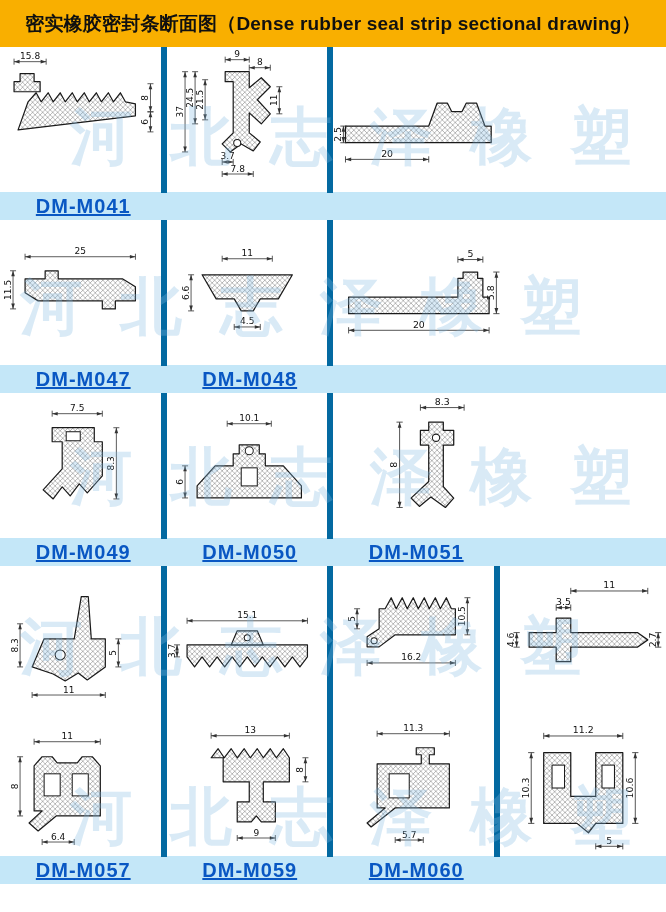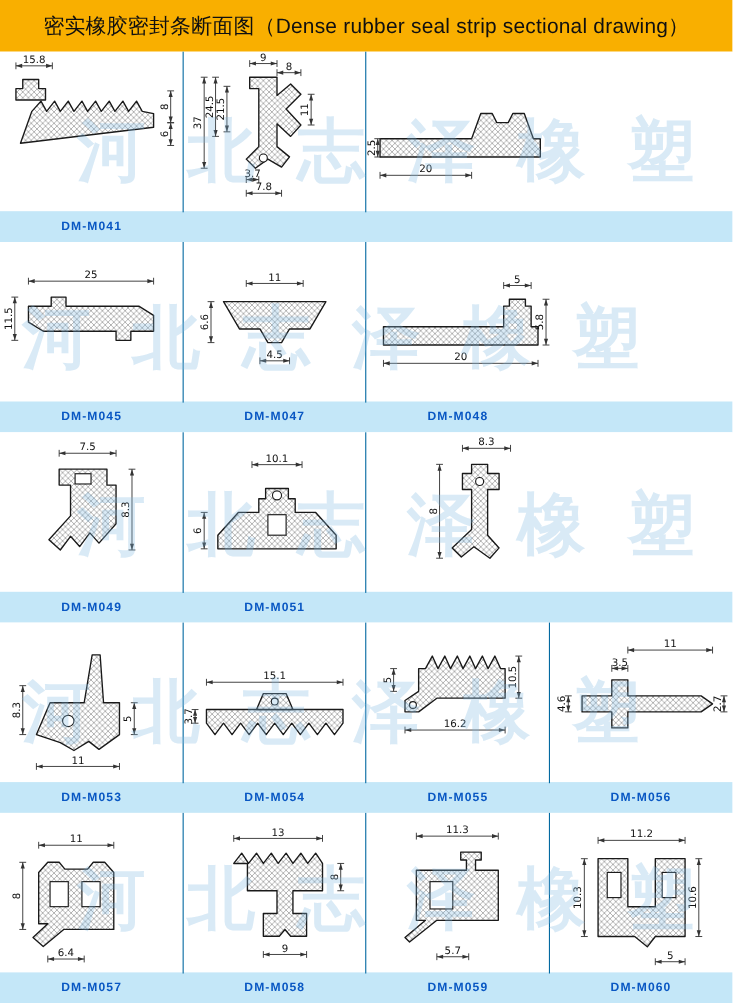--- a/index.html
+++ b/index.html
@@ -5,36 +5,37 @@
   html,body{margin:0;padding:0;}
   body{
     width:666px;height:912px;position:relative;overflow:hidden;
     background:#ffffff;font-family:"Liberation Sans",sans-serif;
   }
   .header{
     height:47px;background:var(--header-bg,#f9af00);
     display:flex;align-items:center;justify-content:center;
   }
   .header h1{
-    margin:0;font-size:19px;font-weight:normal;color:#101010;
+    margin:0;font-size:19px;font-weight:bold;color:#101010;
     white-space:nowrap;letter-spacing:0.2px;
   }
   #grid{display:block;}
   .draw-row{display:grid;grid-template-columns:repeat(4,1fr);height:145px;background:#fff;}
-  .cell{position:relative;border-right:1px solid #0369a1;}
+  .cell{position:relative;border-right:6px solid #0369a1;}
   .cell:last-child{border-right:none;}
   svg.draw{width:100%;height:100%;display:block;}
   .label-row{
     display:grid;grid-template-columns:repeat(4,1fr);height:28px;
     background:var(--label-bg,#c4e7f8);align-items:center;
   }
   .label{
     text-align:center;color:var(--label-text,#0957c3);
-    font-weight:700;font-size:11px;letter-spacing:1px;
+    font-weight:700;font-size:20px;letter-spacing:1px;
     font-family:"Liberation Sans",sans-serif;
+    text-decoration:underline;
   }
   path.profile{fill:url(#xhatch);stroke:#1a1a1a;stroke-width:1.2;stroke-linejoin:round;}
   .hole{fill:#ffffff;stroke:#1a1a1a;stroke-width:1;}
   .dim line{stroke:#333;stroke-width:0.8;}
   .dim text{font-size:9px;fill:#111;font-family:"DejaVu Sans",sans-serif;}
   #watermark{position:absolute;inset:0;z-index:5;pointer-events:none;overflow:hidden;}
   .wm-row{
     position:absolute;font-size:62px;font-weight:bold;
     color:rgba(130,185,225,0.30);letter-spacing:38px;white-space:nowrap;
   }
@@ -257,21 +258,20 @@
             <line x1="15" y1="103" x2="15" y2="109"></line>
             <line x1="150" y1="103" x2="150" y2="109"></line>
             <path d="M0,0 L-5.5,-1.8 L-5.5,1.8 Z" fill="#333" transform="translate(15,106) rotate(180)"></path>
             <path d="M0,0 L-5.5,-1.8 L-5.5,1.8 Z" fill="#333" transform="translate(150,106) rotate(0)"></path>
             <text x="82.5" y="103.5" text-anchor="middle">20</text>
           </g>
         </svg>
       </div>
     </div>
     <div class="label-row">
-      <div class="label">DM-M045</div>
       <div class="label">DM-M047</div>
       <div class="label">DM-M048</div>
     </div>
     <div class="draw-row">
       <div class="cell">
         <svg viewBox="0 0 160 140" class="draw">
           <path d="M52,32 h42 v14 h8 v34 l-15,17 l-8,-9 l-9,12 l-8,-9 l-9,12 l-10,-9 l19,-21 v-27 h-10 z" class="profile"></path>
           <rect x="66" y="36" width="14" height="9" class="hole"></rect>
           <g class="dim">
             <line x1="52" y1="18" x2="102" y2="18"></line>
@@ -332,20 +332,21 @@
             <line x1="61" y1="110" x2="67" y2="110"></line>
             <path d="M0,0 L-5.5,-1.8 L-5.5,1.8 Z" fill="#333" transform="translate(64,28) rotate(-90)"></path>
             <path d="M0,0 L-5.5,-1.8 L-5.5,1.8 Z" fill="#333" transform="translate(64,110) rotate(90)"></path>
             <text x="61.5" y="69" text-anchor="middle" transform="rotate(-90 61.5 69)">8</text>
           </g>
         </svg>
       </div>
     </div>
     <div class="label-row">
       <div class="label">DM-M049</div>
+      <div class="label">DM-M050</div>
       <div class="label">DM-M051</div>
     </div>
     <div class="draw-row">
       <div class="cell">
         <svg viewBox="0 0 160 140" class="draw">
           <path d="M32,98 l12,-28 h30 l7,-42 h7 l3,42 h14 v28 l-18,13 l-9,-7 l-13,8 l-12,-7 z" class="profile"></path>
           <ellipse cx="60" cy="86" rx="5" ry="5" class="hole"></ellipse>
           <g class="dim">
             <line x1="20" y1="55" x2="20" y2="98"></line>
             <line x1="17" y1="55" x2="23" y2="55"></line>
@@ -456,26 +457,20 @@
             <line x1="152" y1="64" x2="152" y2="78"></line>
             <line x1="149" y1="64" x2="155" y2="64"></line>
             <line x1="149" y1="78" x2="155" y2="78"></line>
             <path d="M0,0 L-5.5,-1.8 L-5.5,1.8 Z" fill="#333" transform="translate(152,64) rotate(-90)"></path>
             <path d="M0,0 L-5.5,-1.8 L-5.5,1.8 Z" fill="#333" transform="translate(152,78) rotate(90)"></path>
             <text x="149.5" y="71" text-anchor="middle" transform="rotate(-90 149.5 71)">2.7</text>
           </g>
         </svg>
       </div>
     </div>
-    <div class="label-row">
-      <div class="label">DM-M053</div>
-      <div class="label">DM-M054</div>
-      <div class="label">DM-M055</div>
-      <div class="label">DM-M056</div>
-    </div>
     <div class="draw-row">
       <div class="cell">
         <svg viewBox="0 0 160 140" class="draw">
           <path d="M34,52 l8,-9 h10 l5,6 h20 l5,-6 h10 l8,9 v50 h-44 l-18,15 l-9,-8 l13,-12 h-8 z" class="profile"></path>
           <rect x="44" y="60" width="16" height="22" class="hole"></rect>
           <rect x="72" y="60" width="16" height="22" class="hole"></rect>
           <g class="dim">
             <line x1="34" y1="28" x2="100" y2="28"></line>
             <line x1="34" y1="25" x2="34" y2="31"></line>
             <line x1="100" y1="25" x2="100" y2="31"></line>
@@ -587,21 +582,20 @@
             <line x1="118" y1="127" x2="118" y2="133"></line>
             <path d="M0,0 L-5.5,-1.8 L-5.5,1.8 Z" fill="#333" transform="translate(92,130) rotate(180)"></path>
             <path d="M0,0 L-5.5,-1.8 L-5.5,1.8 Z" fill="#333" transform="translate(118,130) rotate(0)"></path>
             <text x="105" y="127.5" text-anchor="middle">5</text>
           </g>
         </svg>
       </div>
     </div>
     <div class="label-row">
       <div class="label">DM-M057</div>
-      <div class="label">DM-M058</div>
       <div class="label">DM-M059</div>
       <div class="label">DM-M060</div>
     </div>
   </main>
 
 <div id="watermark">
     <div class="wm-row" style="top: 95px; left: 70px;">河北志泽橡塑</div>
     <div class="wm-row" style="top: 265px; left: 20px;">河北志泽橡塑</div>
     <div class="wm-row" style="top: 435px; left: 70px;">河北志泽橡塑</div>
     <div class="wm-row" style="top: 605px; left: 20px;">河北志泽橡塑</div>

